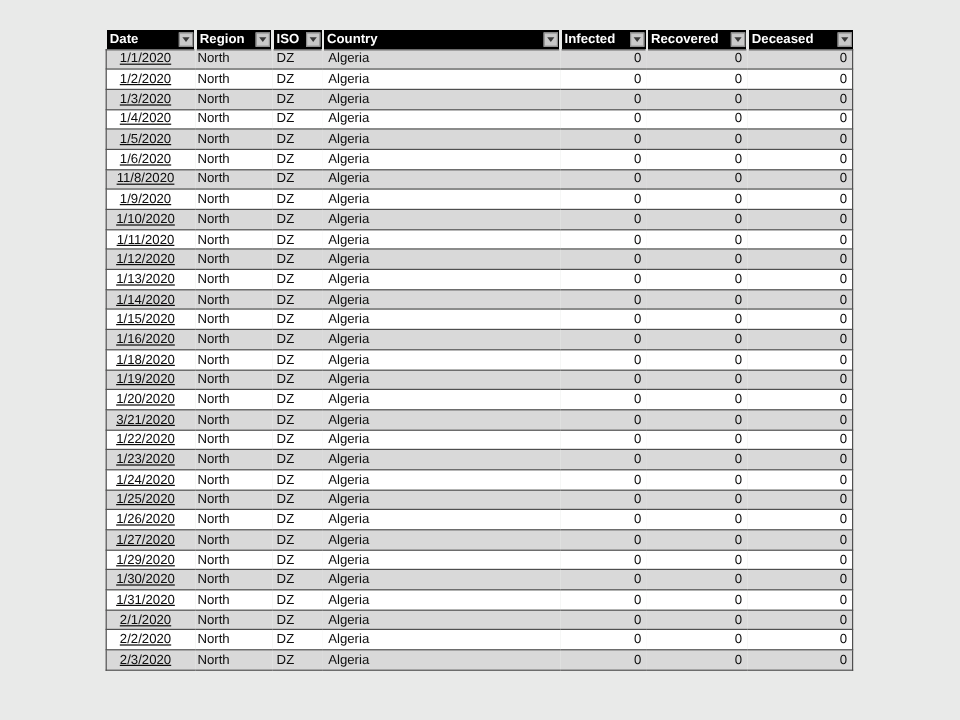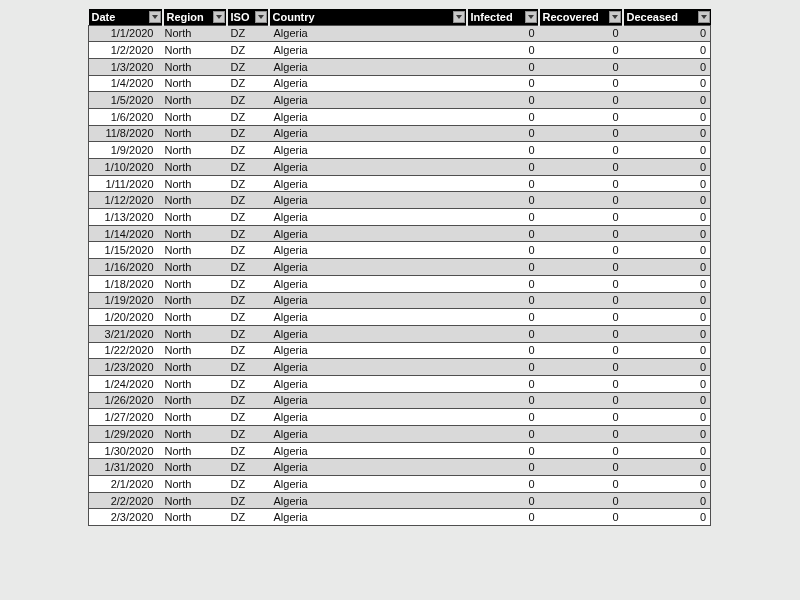--- a/index.html
+++ b/index.html
@@ -4,21 +4,21 @@
 <style>
   * { margin: 0; padding: 0; box-sizing: border-box; }
   html, body {
     width: 800px; height: 600px;
     background: #e9eae9;
     font-family: "Liberation Sans", "DejaVu Sans", sans-serif;
     overflow: hidden;
   }
   .sheet {
     position: absolute;
-    left: 88px; top: 9px;
+    left: 88px; top: 25px;
     width: 622px;
   }
   table {
     border-collapse: collapse;
     table-layout: fixed;
     width: 622px;
     font-size: 11px;
     color: #0d0d0d;
   }
   
@@ -70,21 +70,21 @@
     border-bottom: 1px solid #4f4f4f;
     white-space: nowrap;
     overflow: hidden;
     font-size: 11px;
   }
   tbody tr:first-child td { border-top: 1px solid #4f4f4f; }
   tbody td:first-child { border-left: 1px solid #4f4f4f; }
   tbody td:last-child  { border-right: 1px solid #4f4f4f; }
 
   
-  td.c0 { text-align: right; padding-right: 9px; }
+  td.c0 { text-align: center; padding-right: 9px; text-decoration: underline; }
   td.c1 { text-align: left;  padding-left: 2px; }
   td.c2 { text-align: left;  padding-left: 4px; }
   td.c3 { text-align: left;  padding-left: 5px; }
   td.c4, td.c5, td.c6 { text-align: right; padding-right: 4px; }
 </style>
 </head>
 <body>
 
 <div class="sheet">
   <table>
@@ -336,20 +336,29 @@
         <tr>
           <td class="c0">1/24/2020</td>
           <td class="c1">North</td>
           <td class="c2">DZ</td>
           <td class="c3">Algeria</td>
           <td class="c4">0</td>
           <td class="c5">0</td>
           <td class="c6">0</td>
         </tr>
         <tr>
+          <td class="c0">1/25/2020</td>
+          <td class="c1">North</td>
+          <td class="c2">DZ</td>
+          <td class="c3">Algeria</td>
+          <td class="c4">0</td>
+          <td class="c5">0</td>
+          <td class="c6">0</td>
+        </tr>
+        <tr>
           <td class="c0">1/26/2020</td>
           <td class="c1">North</td>
           <td class="c2">DZ</td>
           <td class="c3">Algeria</td>
           <td class="c4">0</td>
           <td class="c5">0</td>
           <td class="c6">0</td>
         </tr>
         <tr>
           <td class="c0">1/27/2020</td>

